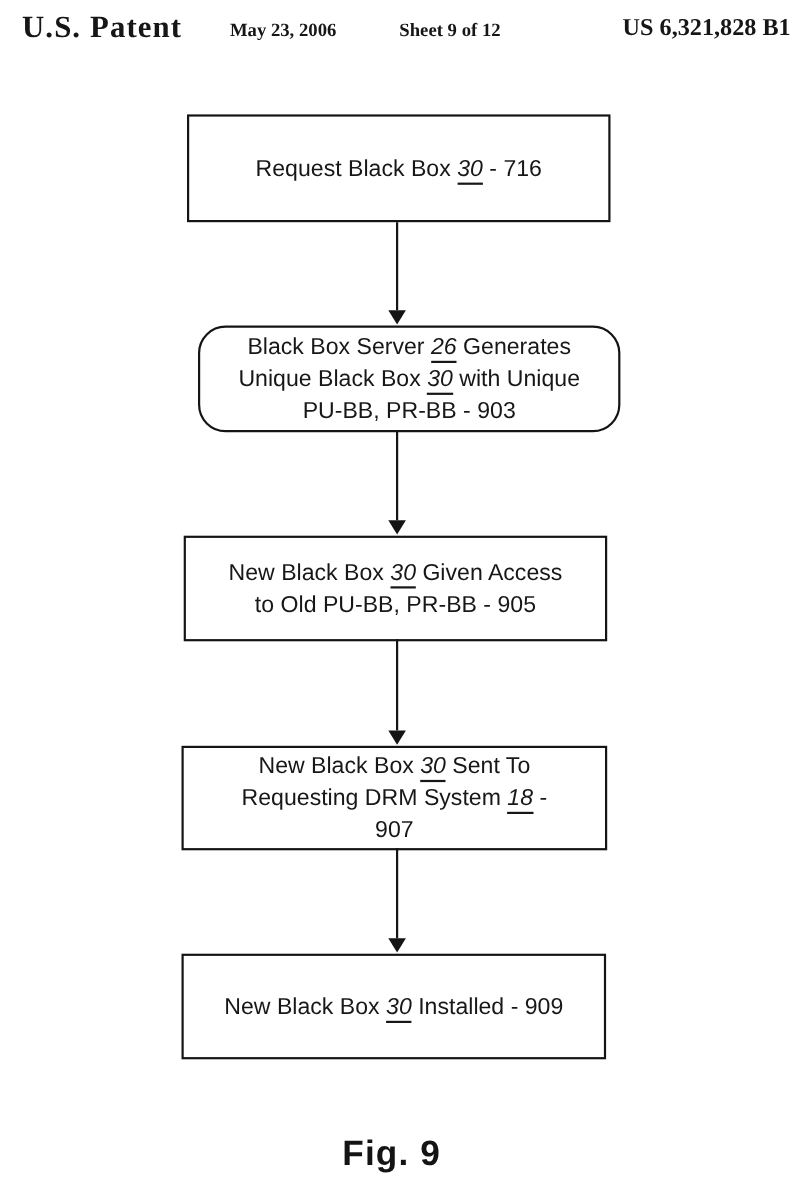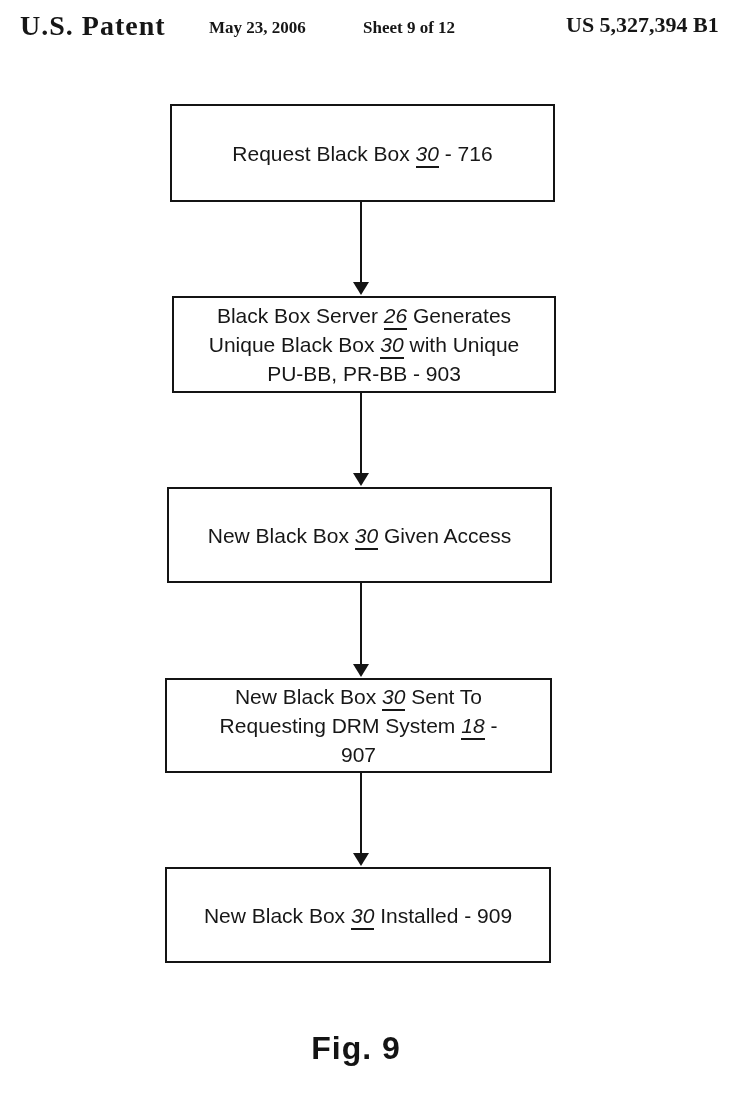--- a/index.html
+++ b/index.html
@@ -61,21 +61,21 @@
     color: #171717;
   }
   .box-line { white-space: nowrap; }
   .u {
     border-bottom: 2px solid #171717;
     padding-bottom: 1px;
     font-style: italic;
   }
 
   .box1 { left: 170px; top: 104px;  width: 381px; height: 94px; }
-  .box2 { left: 172px; top: 296px;  width: 380px; height: 93px; }
+  .box2 { left: 180px; top: 296px;  width: 380px; height: 93px; border-radius: 25px; }
   .box3 { left: 167px; top: 487px;  width: 381px; height: 92px; }
   .box4 { left: 165px; top: 678px;  width: 383px; height: 91px; }
   .box5 { left: 165px; top: 867px;  width: 382px; height: 92px; text-align: right; }
 
   .arrow {
     position: absolute;
     left: 353px;
     width: 16px;
     display: flex;
     flex-direction: column;
@@ -114,21 +114,21 @@
 </style>
 </head>
 <body>
 
 <div class="page">
 
   <header class="patent-header">
     <span class="ph-item ph-title">U.S. Patent</span>
     <span class="ph-item ph-date">May 23, 2006</span>
     <span class="ph-item ph-sheet">Sheet 9 of 12</span>
-    <span class="ph-item ph-number">US 5,327,394 B1</span>
+    <span class="ph-item ph-number">US 6,321,828 B1</span>
   </header>
 
   <main>
 
     <div class="flow-box box1">
         <div class="box-line"><span>Request Black Box </span><span class="u">30</span><span> - 716</span></div>
       </div>
 
     <div class="arrow arrow1">
       <span class="arrow-line"></span>
@@ -141,20 +141,21 @@
         <div class="box-line"><span>PU-BB, PR-BB - 903</span></div>
       </div>
 
     <div class="arrow arrow2">
       <span class="arrow-line"></span>
       <span class="arrow-head"></span>
     </div>
 
     <div class="flow-box box3">
         <div class="box-line"><span>New Black Box </span><span class="u">30</span><span> Given Access</span></div>
+        <div class="box-line"><span>to Old PU-BB, PR-BB - 905</span></div>
       </div>
 
     <div class="arrow arrow3">
       <span class="arrow-line"></span>
       <span class="arrow-head"></span>
     </div>
 
     <div class="flow-box box4">
         <div class="box-line"><span>New Black Box </span><span class="u">30</span><span> Sent To</span></div>
         <div class="box-line"><span>Requesting DRM System </span><span class="u">18</span><span> -</span></div>

